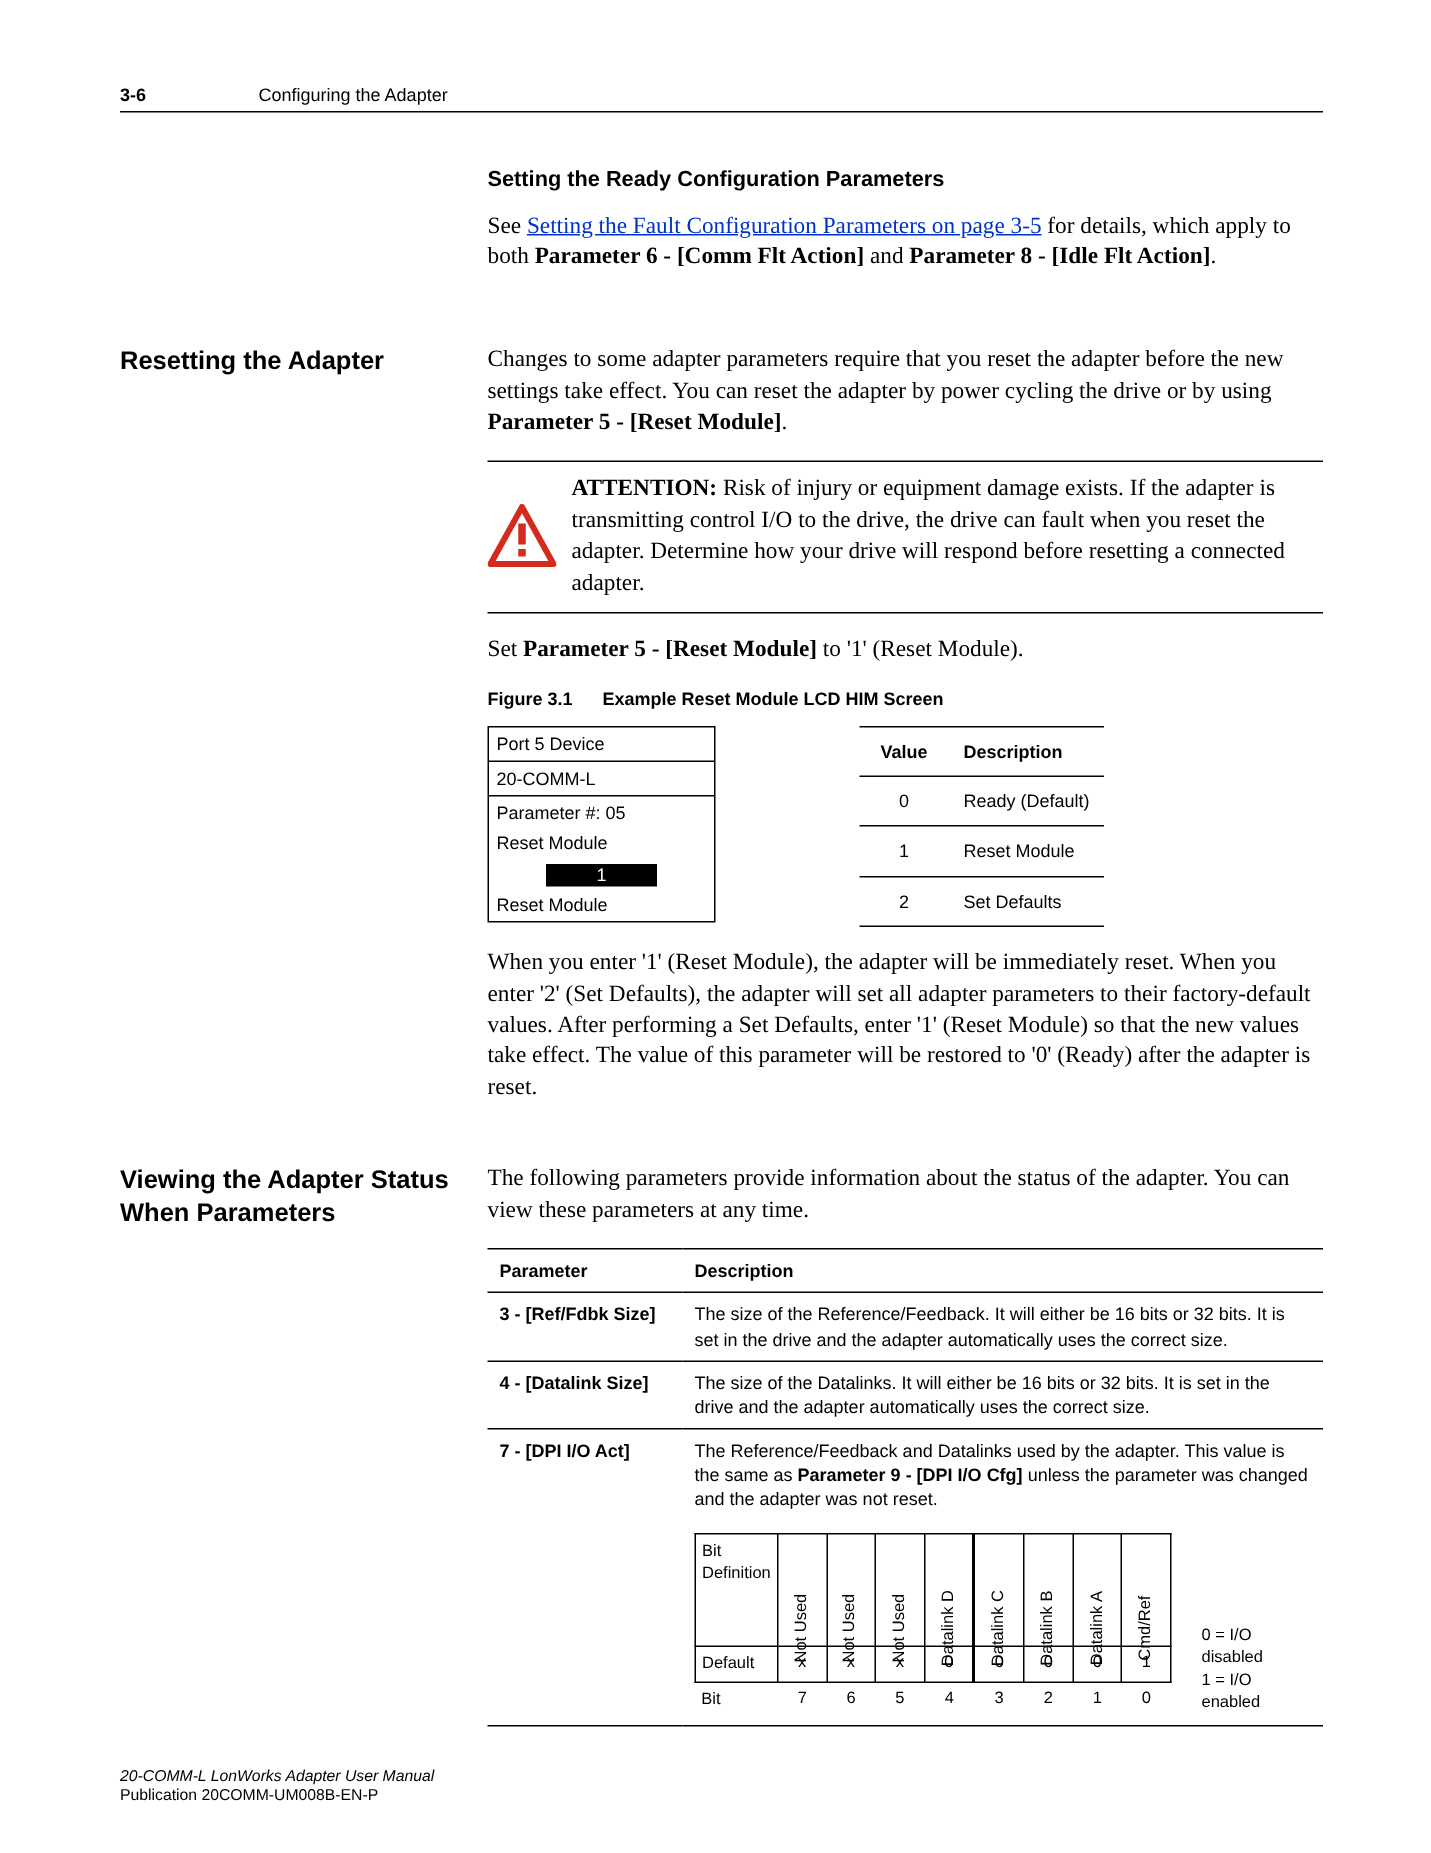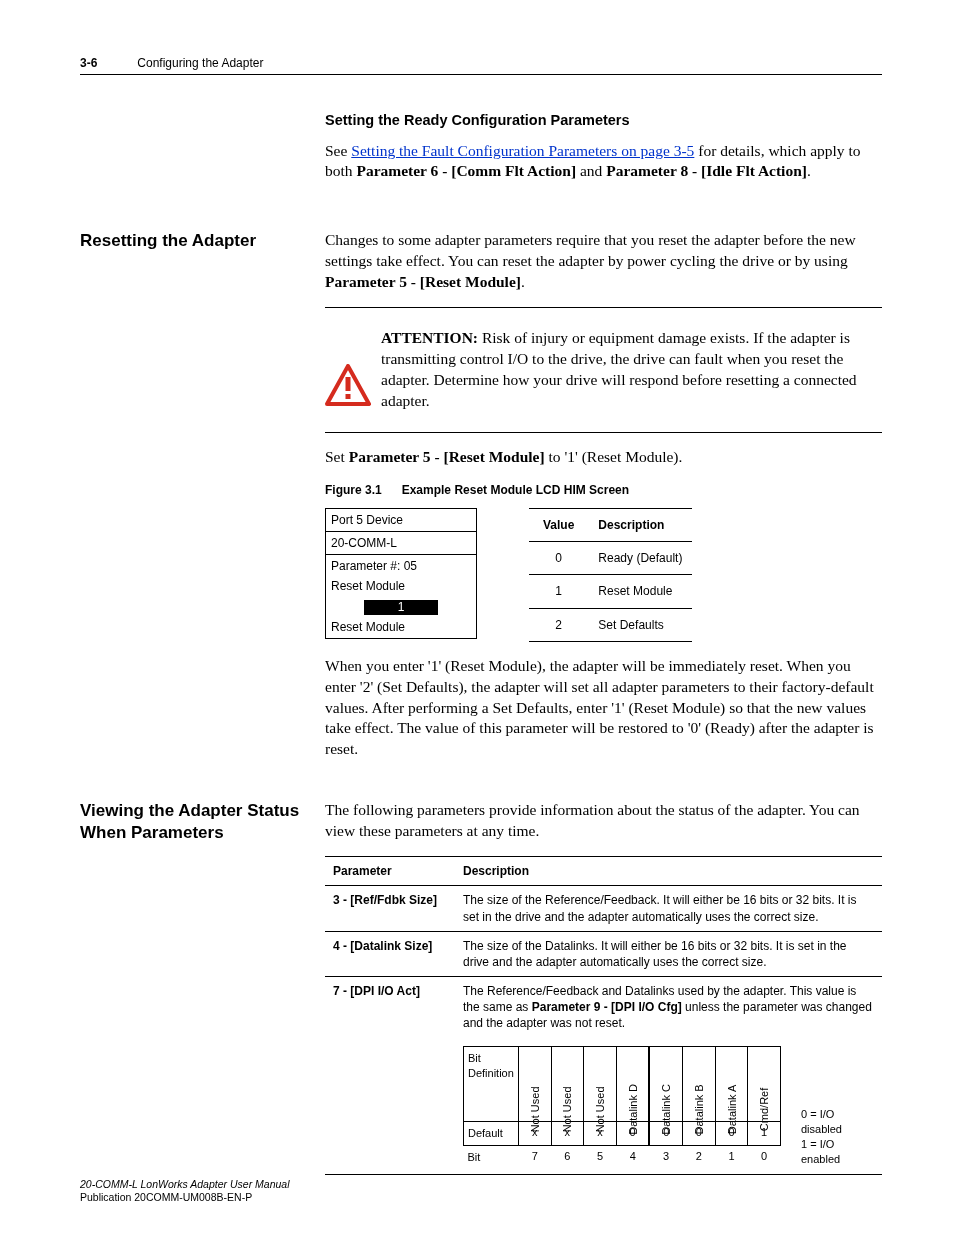--- a/index.html
+++ b/index.html
@@ -18,47 +18,48 @@
     position: relative;
   }
   .header-row {
     display: flex;
     align-items: baseline;
     border-bottom: 1px solid #000;
     padding-bottom: 4px;
     margin-bottom: 36px;
     font-family: Arial, Helvetica, sans-serif;
     font-size: 12px;
+    gap: 35px;
   }
   .page-num { font-weight: bold; margin-right: 40px; }
   .chapter { font-weight: normal; }
   .columns { display: grid; grid-template-columns: 235px 1fr; column-gap: 10px; }
   .row { display: contents; }
   .side { font-family: Arial, Helvetica, sans-serif; font-weight: bold; font-size: 17px; line-height: 1.3; }
   .body { font-size: 15.5px; line-height: 1.35; }
   .subhead { font-family: Arial, Helvetica, sans-serif; font-weight: bold; font-size: 14.5px; margin: 0 0 10px 0; }
   .para { margin: 0 0 14px 0; }
   a.link { color: #0033cc; text-decoration: underline; }
   b { font-weight: bold; }
 
   .attention-box {
     border-top: 1.6px solid #000;
     border-bottom: 1.6px solid #000;
     display: flex;
-    align-items: flex-end;
-    padding: 20px 0;
+    align-items: center;
+    padding: 8px 0;
     margin: 14px 0 14px 0;
   }
   .attention-icon { flex: 0 0 56px; padding-top: 4px; }
   .attention-text { flex: 1; font-size: 15.5px; line-height: 1.35; }
 
   .fig-caption { font-family: Arial, Helvetica, sans-serif; font-weight: bold; font-size: 12px; margin: 8px 0 10px 0; }
   .fig-caption .num { margin-right: 20px; }
 
-  .him-row { display: flex; align-items: flex-start; gap: 52px; margin-bottom: 14px; }
+  .him-row { display: flex; align-items: flex-start; gap: 96px; margin-bottom: 14px; }
   .him-screen {
     border: 1.4px solid #000;
     font-family: Arial, Helvetica, sans-serif;
     font-size: 12px;
     width: 150px;
   }
   .him-screen .line { padding: 3px 5px; }
   .him-screen .sep { border-bottom: 1.4px solid #000; }
   .him-screen .val-line { text-align: center; padding: 2px 0 4px; }
   .him-screen .valbox {

